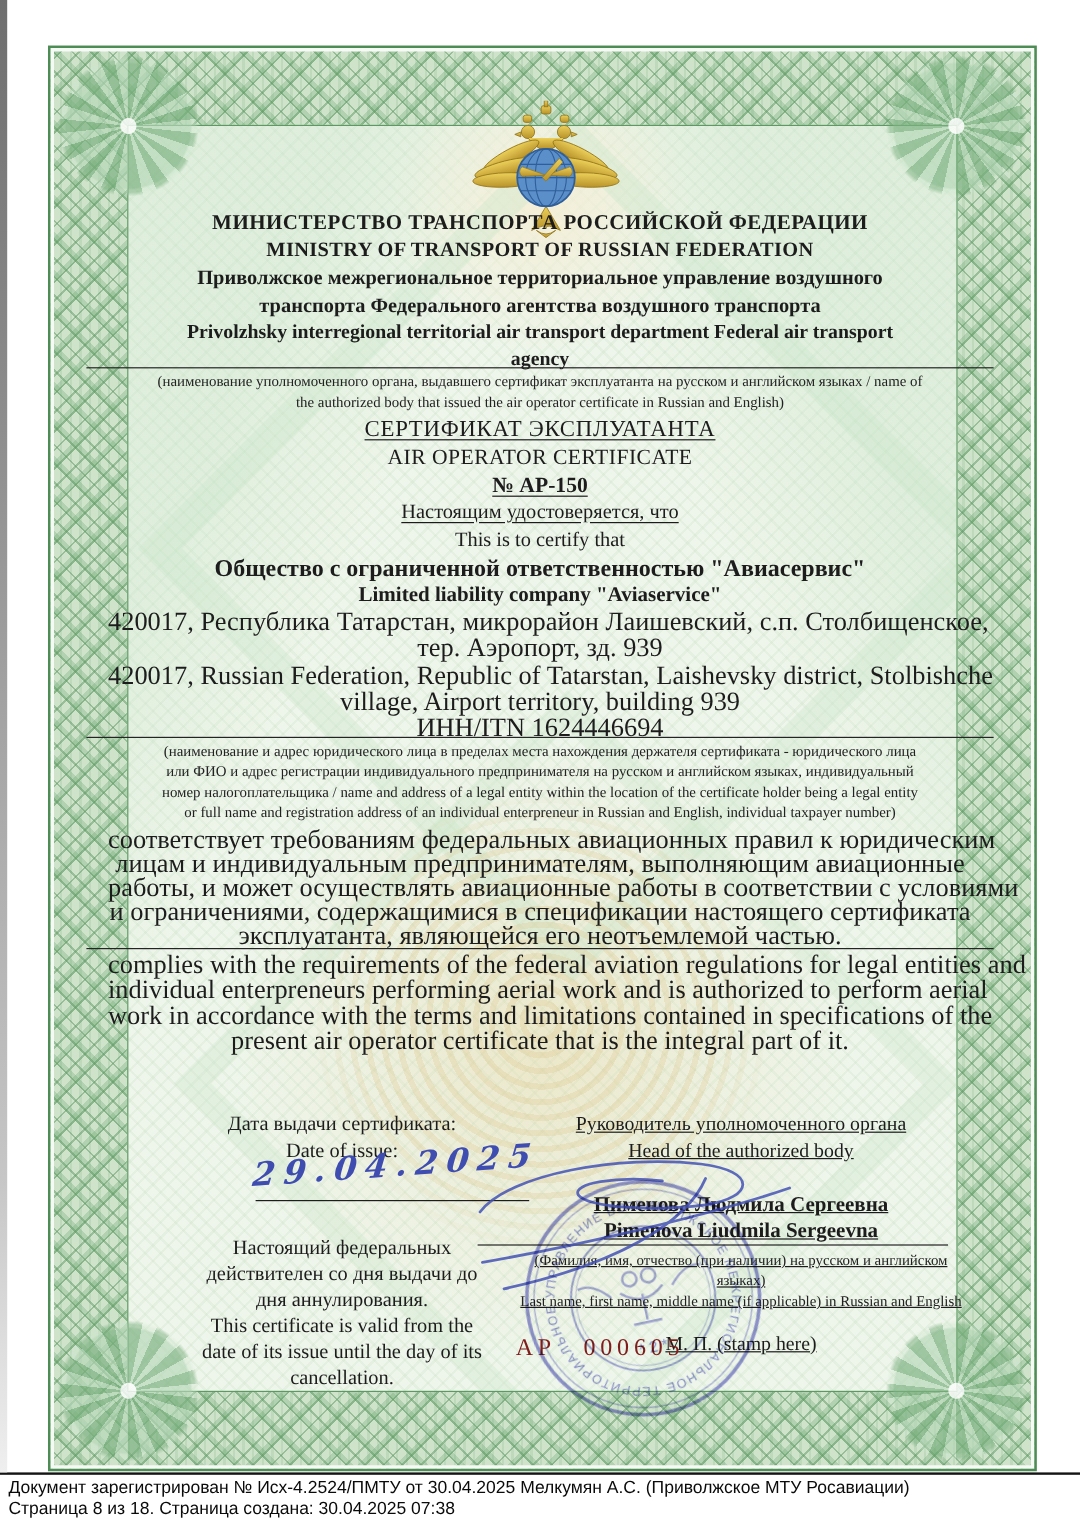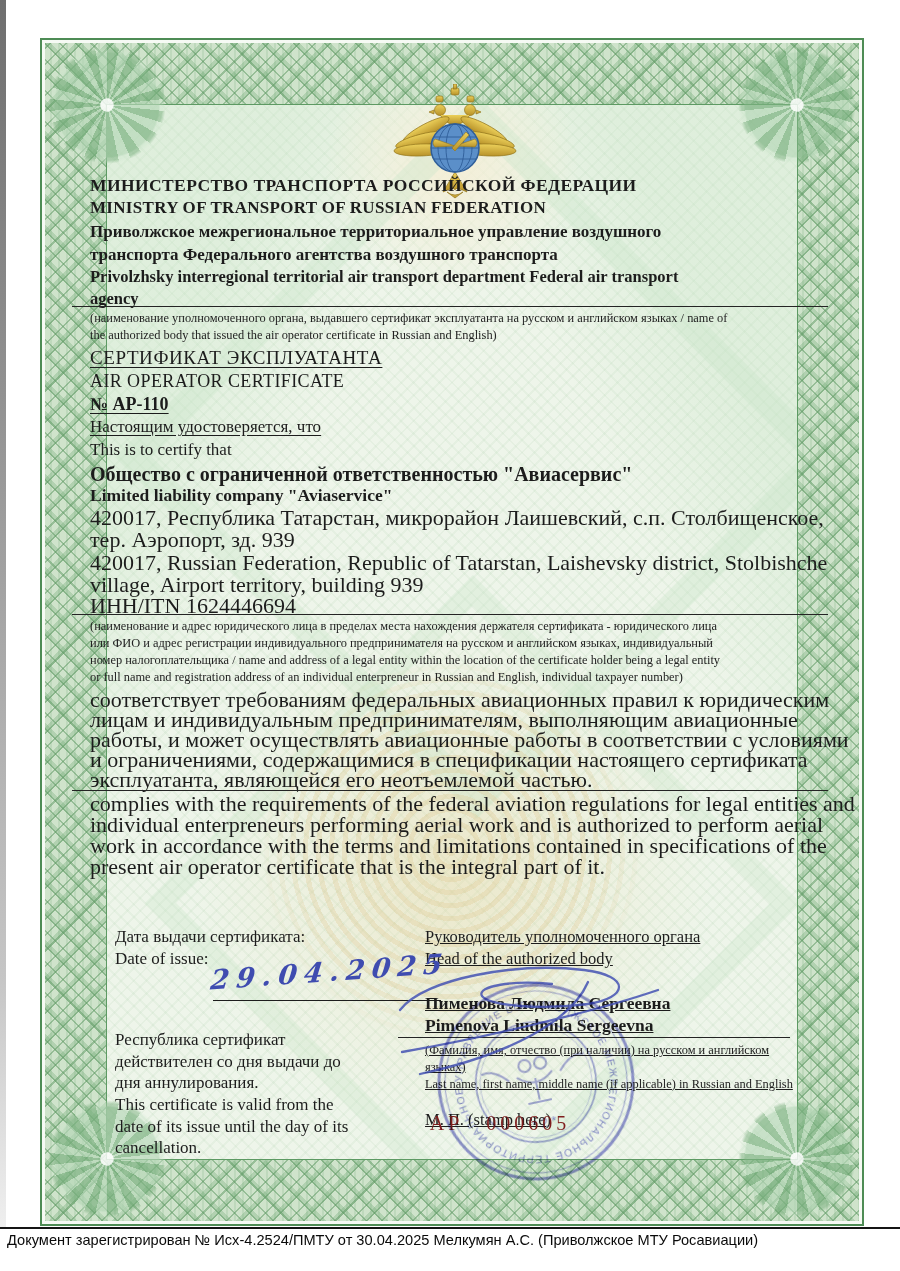--- a/index.html
+++ b/index.html
@@ -47,28 +47,28 @@
     position:absolute;width:126px;height:126px;border-radius:50%;opacity:.85;z-index:2;
     background:
       radial-gradient(circle, rgba(255,255,255,.95) 0 7%, rgba(255,255,255,0) 8%),
       repeating-conic-gradient(rgba(110,168,115,.55) 0 12deg, rgba(205,230,205,.45) 12deg 24deg),
       radial-gradient(circle, rgba(150,195,155,.6) 0 58%, rgba(150,195,155,0) 60%);
     -webkit-mask-image:radial-gradient(circle,#000 0 62%,transparent 66%);
             mask-image:radial-gradient(circle,#000 0 62%,transparent 66%);
   }
   .r-tl{left:2px;top:2px}.r-tr{right:2px;top:2px}.r-bl{left:2px;bottom:2px}.r-br{right:2px;bottom:2px}
   
-  .tb{position:absolute;left:90px;width:720px;white-space:nowrap;z-index:5;}
+  .tb{position:absolute;left:90px;width:720px;text-align:center;white-space:nowrap;z-index:5;}
   .b{font-weight:bold;}
   .ul{text-decoration:underline;text-underline-offset:3px;}
   .rule{position:absolute;left:72px;width:756px;border-top:1.6px solid #242424;z-index:5;}
   .note{font-size:12.4px;line-height:16.9px;color:#222;}
   .body-line{font-size:22px;line-height:20.2px;}
   
-  .col{position:absolute;z-index:5;}
+  .col{position:absolute;text-align:center;z-index:5;}
   .col-left{left:115px;top:926px;width:340px;font-size:17px;line-height:21.6px;}
   .col-right{left:425px;top:926px;width:385px;font-size:16.5px;line-height:22px;text-decoration:underline;}
   .hand-date{
     position:absolute;left:205px;top:956px;width:250px;text-align:center;z-index:6;
     font-family:"DejaVu Serif",serif;font-style:italic;font-weight:bold;
     font-size:27px;color:#3f4cb0;letter-spacing:7px;
     transform:rotate(-4deg) skewX(-10deg);
   }
   .date-line{position:absolute;left:213px;top:1000px;width:228px;border-top:1.7px solid #1d1d1d;z-index:5;}
   .name-line{position:absolute;left:398px;top:1037px;width:392px;border-top:1.6px solid #242424;z-index:5;}
@@ -154,21 +154,21 @@
 <div class="tb b" style="top:222px;font-size:17px">Приволжское межрегиональное территориальное управление воздушного</div>
 <div class="tb b" style="top:245px;font-size:17px">транспорта Федерального агентства воздушного транспорта</div>
 <div class="tb b" style="top:267px;font-size:16.5px">Privolzhsky interregional territorial air transport department Federal air transport</div>
 <div class="tb b" style="top:289px;font-size:16.5px">agency</div>
 <div class="rule" style="top:306px"></div>
 <div class="tb note" style="top:310px">(наименование уполномоченного органа, выдавшего сертификат эксплуатанта на русском и английском языках / name of</div>
 <div class="tb note" style="top:327px">the authorized body that issued the air operator certificate in Russian and English)</div>
 
 <div class="tb ul" style="top:347px;font-size:19px;letter-spacing:.6px">СЕРТИФИКАТ ЭКСПЛУАТАНТА</div>
 <div class="tb" style="top:371px;font-size:18px;letter-spacing:.4px">AIR OPERATOR CERTIFICATE</div>
-<div class="tb b ul" style="top:394px;font-size:18px">№ АР-110</div>
+<div class="tb b ul" style="top:394px;font-size:18px">№ АР-150</div>
 <div class="tb ul" style="top:417px;font-size:17px">Настоящим удостоверяется, что</div>
 <div class="tb" style="top:440px;font-size:17px">This is to certify that</div>
 
 <div class="tb b" style="top:463px;font-size:20px">Общество с ограниченной ответственностью "Авиасервис"</div>
 <div class="tb b" style="top:485px;font-size:17.5px">Limited liability company "Aviaservice"</div>
 <div class="tb body-line" style="top:508px">420017, Республика Татарстан, микрорайон Лаишевский, с.п. Столбищенское,</div>
 <div class="tb body-line" style="top:530px">тер. Аэропорт, зд. 939</div>
 <div class="tb body-line" style="top:553px">420017, Russian Federation, Republic of Tatarstan, Laishevsky district, Stolbishche</div>
 <div class="tb body-line" style="top:575px">village, Airport territory, building 939</div>
 <div class="tb body-line" style="top:596px">ИНН/ITN 1624446694</div>
@@ -187,21 +187,21 @@
 
 <div class="tb body-line" style="top:794px">complies with the requirements of the federal aviation regulations for legal entities and</div>
 <div class="tb body-line" style="top:815px">individual enterpreneurs performing aerial work and is authorized to perform aerial</div>
 <div class="tb body-line" style="top:836px">work in accordance with the terms and limitations contained in specifications of the</div>
 <div class="tb body-line" style="top:857px">present air operator certificate that is the integral part of it.</div>
 
 <div class="col col-left">
   <div>Дата выдачи сертификата:</div>
   <div>Date of issue:</div>
   <div style="height:60px"></div>
-  <div>Республика сертификат</div>
+  <div>Настоящий федеральных</div>
   <div>действителен со дня выдачи до</div>
   <div>дня аннулирования.</div>
   <div>This certificate is valid from the</div>
   <div>date of its issue until the day of its</div>
   <div>cancellation.</div>
 </div>
 <div class="hand-date">29.04.2025</div>
 <div class="date-line"></div>
 
 <div class="col col-right">
@@ -248,13 +248,14 @@
     </g>
     <text x="106" y="152" text-anchor="middle" font-family="Liberation Sans, sans-serif" font-size="13" fill="rgba(88,92,196,.8)">* 2 *</text>
   </g>
 </svg>
 
 <div class="serial">АР 000605</div>
 
 <div class="footer-divider"></div>
 <div class="footer">
   <div>Документ зарегистрирован № Исх-4.2524/ПМТУ от 30.04.2025 Мелкумян А.С. (Приволжское МТУ Росавиации)</div>
+  <div>Страница 8 из 18. Страница создана: 30.04.2025 07:38</div>
 </div>
 
 </body></html>

